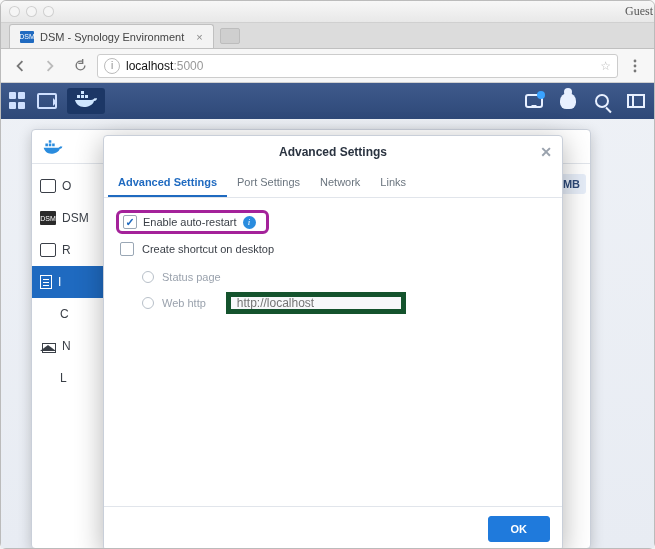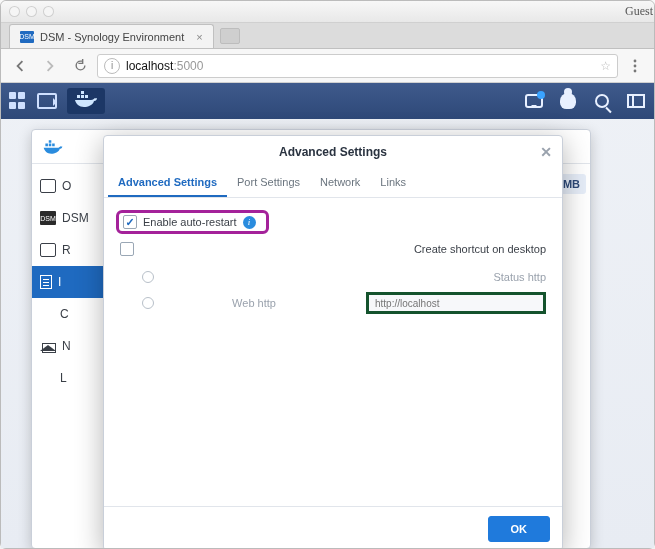--- a/index.html
+++ b/index.html
@@ -56,30 +56,30 @@
   .sb-ico.lines{width:14px;height:12px;}
   .sb-ico.lines::before{content:"";display:block;height:1.5px;background:#3a3f47;box-shadow:0 4px 0 #3a3f47, 0 8px 0 #3a3f47;}
   .bg-right{ position:absolute; right:4px; top:44px; font-size:11px; font-weight:600; color:#2d4877; background:#e6edf8; padding:4px 6px; border-radius:3px;}
   .modal { position:absolute; left:102px; top:52px; width:460px; height:416px; background:#fff; border:1px solid #c9cfd9; border-radius:4px; box-shadow:0 6px 28px rgba(0,0,0,0.3); display:flex; flex-direction:column;}
   .modal-title{ height:32px; display:flex; align-items:center; justify-content:center; font-size:12px; font-weight:700; color:#2a3340; position:relative;}
   .modal-close{ position:absolute; right:10px; top:8px; color:#9aa2ad; font-size:14px;}
   .modal-tabs{ height:30px; display:flex; border-bottom:1px solid #e1e5eb; padding:0 4px;}
   .mtab{ padding:0 10px; font-size:11px; color:#6b757f; display:flex; align-items:center; border-bottom:2px solid transparent;}
   .mtab.active{ color:#1f6ac0; font-weight:700; border-bottom-color:#1f6ac0;}
   .modal-body{ flex:1; padding:14px 16px; font-size:11px; color:#3a3f47;}
-  .opt-row{ display:flex; align-items:center; gap:8px; height:22px;justify-content:space-between;}
+  .opt-row{ display:flex; align-items:center; gap:8px; height:22px;}
   .highlight{ display:inline-flex; align-items:center; gap:6px; border:3px solid #a4229a; border-radius:6px; padding:2px 10px 2px 4px; margin:-2px 0 4px -4px;}
   .chk{ width:14px; height:14px; border:1px solid #9aa7b5; border-radius:2px; display:inline-flex; align-items:center; justify-content:center; color:#1f6ac0; font-size:11px; background:#fff;}
   .chk.checked::after{ content:"✓"; font-weight:700;}
   .radio{ width:12px; height:12px; border:1px solid #b8c0c9; border-radius:50%; display:inline-block;}
   .dim{ color:#9aa2ad;}
   .info-i{ width:13px; height:13px; border-radius:50%; background:#2a8cde; color:#fff; font-size:9px; font-style:italic; display:inline-flex; align-items:center; justify-content:center; font-family: Georgia, serif;}
   .subopts{ margin:4px 0 0 22px;}
   .subopts .opt-row{ height:26px;}
-  .txtfield{ width:180px; height:22px; border:3px solid #14532d; background:#f7f8fa; color:#9aa2ad; font-size:10px; padding:4px 6px; margin-left:12px;}
+  .txtfield{ width:180px; height:22px; border:5px solid #14532d; background:#f7f8fa; color:#9aa2ad; font-size:12px; padding:4px 6px; margin-left:12px;}
   .modal-footer{ height:44px; border-top:1px solid #e1e5eb; display:flex; align-items:center; justify-content:flex-end; padding:0 12px; }
   .btn{ height:26px; padding:0 16px; font-size:11px; border-radius:3px; display:inline-flex; align-items:center; justify-content:center; border:1px solid #c9cfd9; background:#f7f8fa; color:#3a3f47;}
   .btn.primary{ background:#1f7adc; border-color:#1f7adc; color:#fff; font-weight:600; padding:0 22px;}
   svg.whale-svg path{ fill:#cfe6ff;}
   svg.whale-blue path{ fill:#2a8cde;}
 </style>
 </head>
 <body>
 
 <div class="mac-window">
@@ -222,21 +222,21 @@
           <span>Enable auto-restart</span>
           <span class="info-i">i</span>
         </div>
         <div class="opt-row">
           <span class="chk"></span>
           <span>Create shortcut on desktop</span>
         </div>
         <div class="subopts">
           <div class="opt-row dim">
             <span class="radio"></span>
-            <span>Status http</span>
+            <span>Status page</span>
           </div>
           <div class="opt-row dim">
             <span class="radio"></span>
             <span>Web http</span>
             <input class="txtfield" disabled="" placeholder="http://localhost" style="">
           </div>
         </div>
       </div>
       <div class="modal-footer">
         <div class="btn primary">OK</div>

